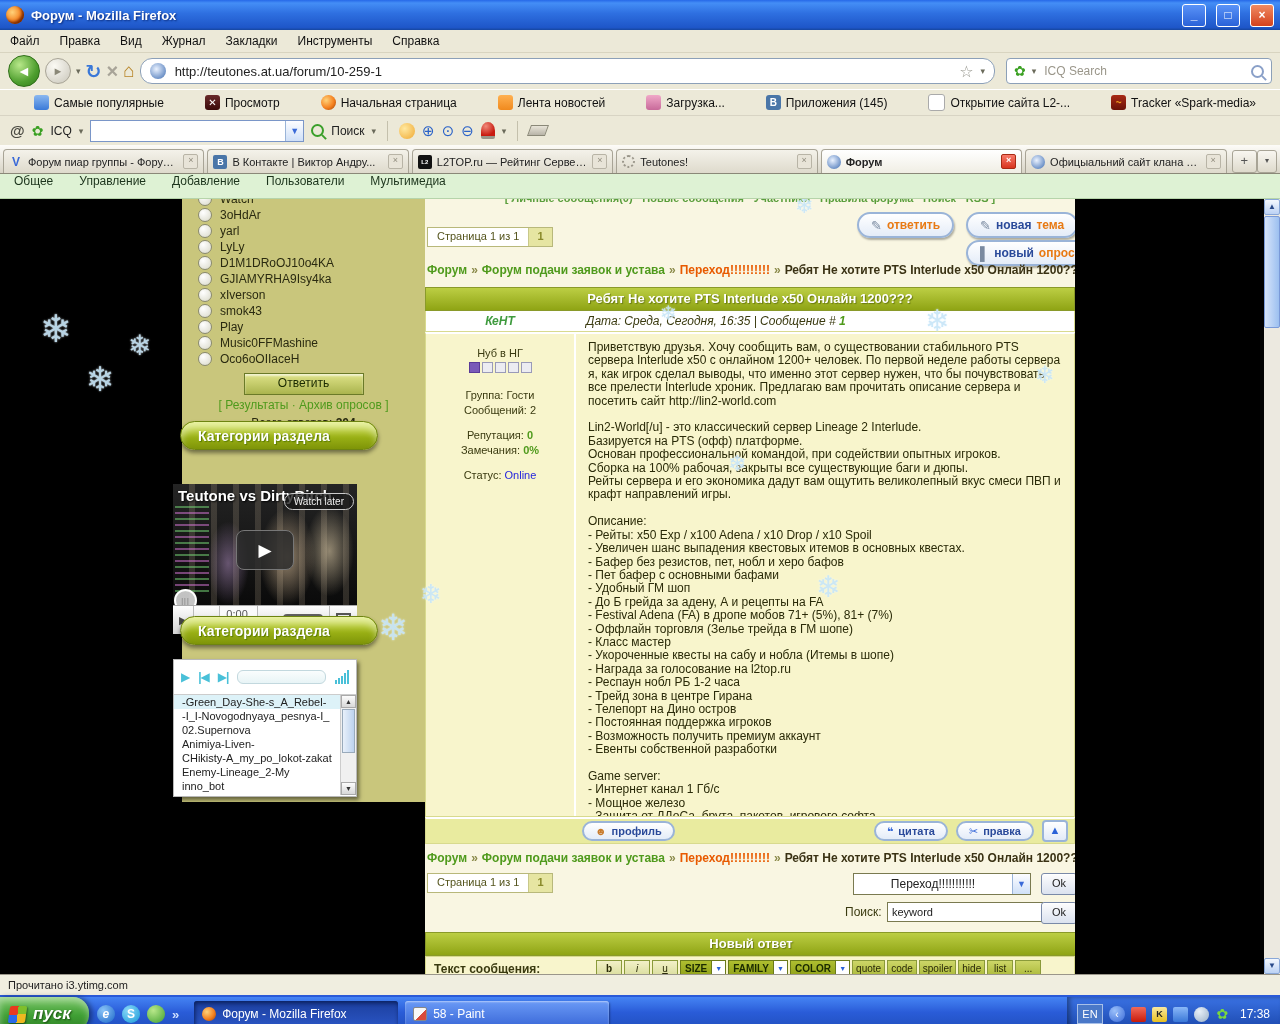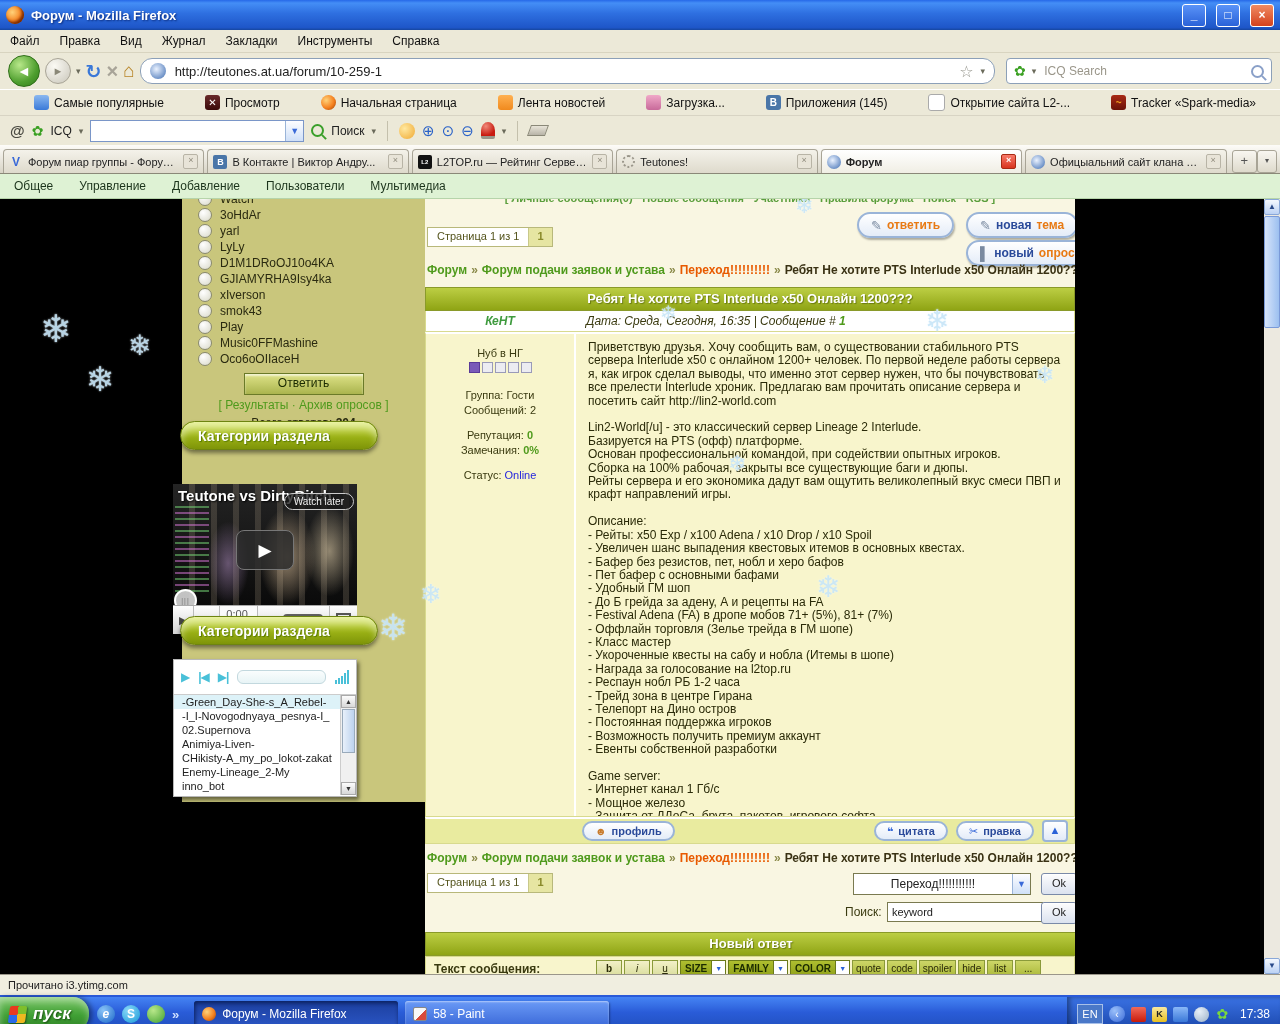--- a/index.html
+++ b/index.html
@@ -66,21 +66,21 @@
   .tab.active .tclose{background:linear-gradient(#f87a6a,#d8341e);border-color:#a82a14;color:#fff;}
   .fav{width:14px;height:14px;flex:none;display:flex;align-items:center;justify-content:center;font-size:9px;font-weight:bold;border-radius:2px;}
   .f0{color:#3a6ad8;font-size:12px;}
   .f1{background:#4a76a8;color:#fff;}
   .f2{background:#111;color:#fff;font-size:6px;}
   .f3{border:2px dotted #9a968a;border-radius:50%;width:9px;height:9px;}
   .f4,.f5{border-radius:50%;background:radial-gradient(circle at 40% 38%,#eaf2ff,#6f93c8 70%,#41639a);}
   .tabplus{width:24px;height:21px;border:1px solid #a8a496;border-radius:3px;background:linear-gradient(#f8f6f0,#dedacc);text-align:center;line-height:20px;font-size:13px;color:#555;margin-left:2px;}
   .tabdrop{width:18px;height:21px;border:1px solid #a8a496;border-radius:3px;background:linear-gradient(#f8f6f0,#dedacc);text-align:center;line-height:20px;font-size:8px;color:#555;margin-left:auto;}
   
-  #ucozbar{height:24px;background:#def2d4;border-bottom:1px solid #b6d4aa;display:flex;gap:26px;align-items:center;padding:0 14px;font-size:12px;color:#1c341c;}
+  #ucozbar{height:24px;background:#def2d4;border-bottom:1px solid #b6d4aa;display:flex;gap:26px;align-items:flex-start;padding:0 14px;font-size:12px;color:#1c341c;}
   
   #content{position:relative;height:775px;background:#000;overflow:hidden;}
   #sidebar{position:absolute;left:182px;top:0;width:243px;height:603px;background:#c9c67c;overflow:visible;}
   .poll-list{padding:0 0 0 16px;overflow:hidden;}
   .poll-opt{display:flex;align-items:center;gap:8px;height:16px;font-size:12px;color:#2a2a10;}
   .radio{width:12px;height:12px;border:1px solid #8a8a70;border-radius:50%;background:radial-gradient(circle at 35% 30%,#ffffff,#d8d8c8);flex:none;}
   .replybtn{display:block;width:118px;height:20px;margin:6px auto 3px;background:linear-gradient(#dfe388,#aab44e);border:1px solid #6a7a28;font-size:12px;text-align:center;line-height:19px;color:#1a2a00;box-shadow:inset 0 2px 2px rgba(255,255,255,.6);}
   .poll-links{text-align:center;font-size:12px;color:#4f9a1c;height:16px;}
   .poll-links a{color:#4f9a1c;text-decoration:none;}
   .poll-total{text-align:center;font-size:12px;color:#2a2a10;margin-top:2px;}

